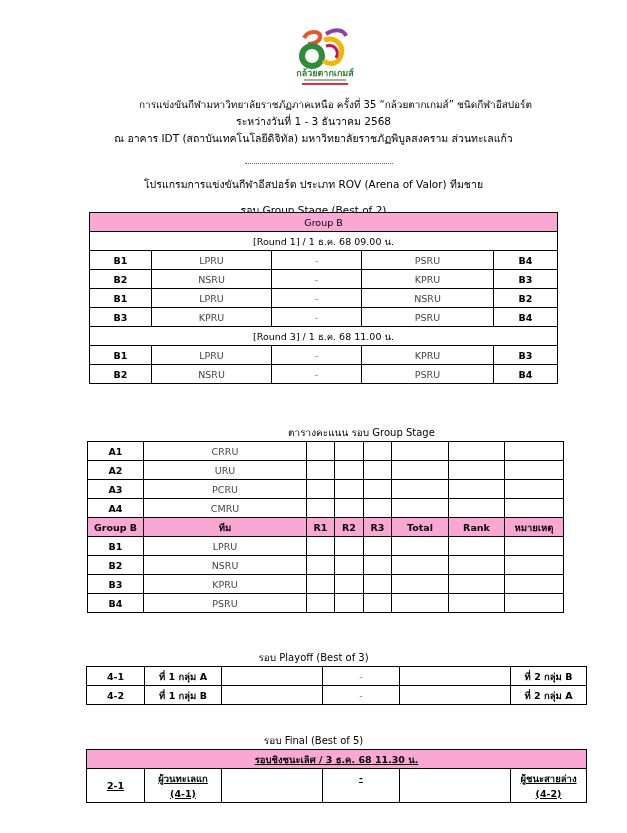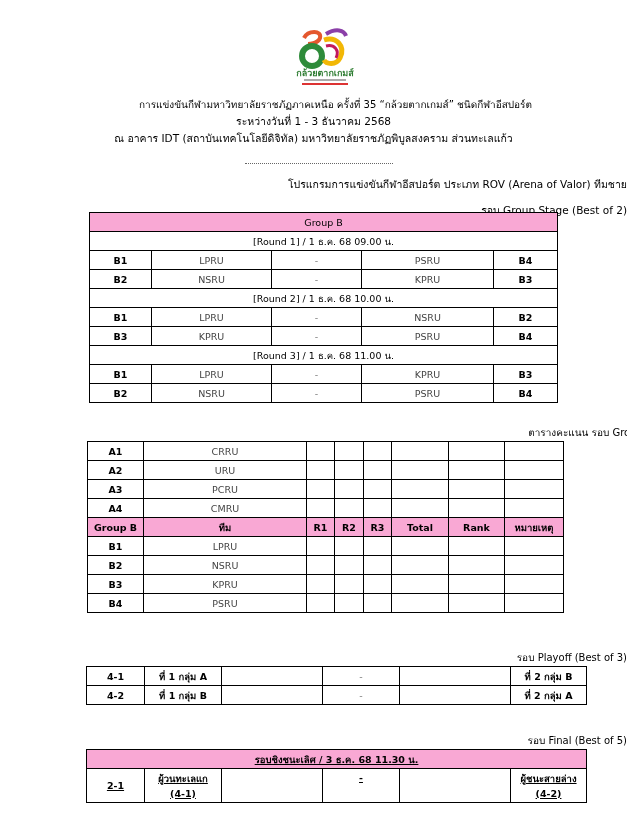--- a/index.html
+++ b/index.html
@@ -15,21 +15,21 @@
   .header {
     position: absolute; left: 0; top: 96px; width: 627px; text-align: center;
     font-size: 10.5px; line-height: 17px;
   }
   .header .l1 { font-size: 10px; margin-left: 44px; }
   .dots {
     position: absolute; left: 245px; top: 163px; width: 148px;
     border-top: 1px dotted #666;
   }
   .title {
-    position: absolute; left: 0; width: 627px; text-align: right; font-size: 10.5px;
+    position: absolute; left: 0; width: 627px; text-align: center; font-size: 10.5px;
   }
   table {
     position: absolute; border-collapse: collapse; table-layout: fixed;
     font-size: 9.5px;
   }
   td, th {
     border: 1px solid #000; padding: 0; text-align: center; height: 18px;
     font-weight: normal; white-space: nowrap; overflow: hidden;
   }
   .hdr { background: #f9a8d4; }
@@ -88,23 +88,20 @@
     <td class="b">B4</td>
   </tr>
   <tr>
     <td class="b">B2</td>
     <td class="team">NSRU</td>
     <td class="dash">-</td>
     <td class="team">KPRU</td>
     <td class="b">B3</td>
   </tr>
 
-  <tr>
-        <td colspan="5">[Round 2] / 1 ธ.ค. 68 10.00 น.</td>
-      </tr>
   <tr>
     <td class="b">B1</td>
     <td class="team">LPRU</td>
     <td class="dash">-</td>
     <td class="team">NSRU</td>
     <td class="b">B2</td>
   </tr>
   <tr>
     <td class="b">B3</td>
     <td class="team">KPRU</td>

